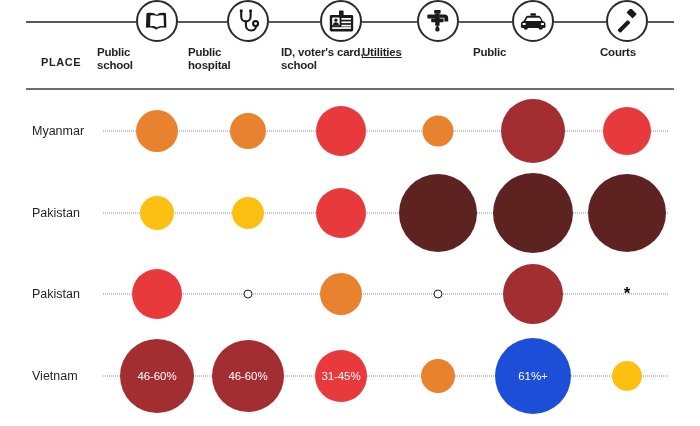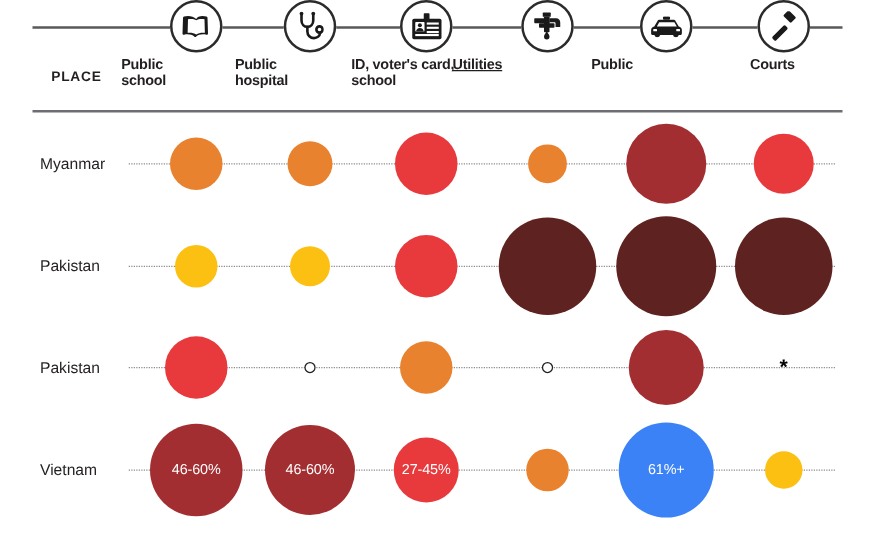--- a/index.html
+++ b/index.html
@@ -187,23 +187,23 @@
       <div class="row" style="top: 376px;">
         <div class="row-label">Vietnam</div>
         <div class="dotline" style="left: 103px; width: 565px;"></div>
         <div class="bubble" style="left: 157px; width: 74px; height: 74px; background: rgb(163, 46, 49);">
           <span class="bubble-label">46-60%</span>
         </div>
         <div class="bubble" style="left: 248px; width: 72px; height: 72px; background: rgb(163, 46, 49);">
           <span class="bubble-label">46-60%</span>
         </div>
         <div class="bubble" style="left: 341px; width: 52px; height: 52px; background: rgb(232, 57, 60);">
-          <span class="bubble-label">27-45%</span>
+          <span class="bubble-label">31-45%</span>
         </div>
         <div class="bubble" style="left: 438px; width: 34px; height: 34px; background: rgb(232, 130, 46);"></div>
-        <div class="bubble" style="left: 533px; width: 76px; height: 76px; background: #3b82f6;">
+        <div class="bubble" style="left: 533px; width: 76px; height: 76px; background: #1d4ed8;">
           <span class="bubble-label">61%+</span>
         </div>
         <div class="bubble" style="left: 627px; width: 30px; height: 30px; background: rgb(251, 192, 18);"></div>
       </div>
     </div>
 
 </div>
 
 </body></html>

